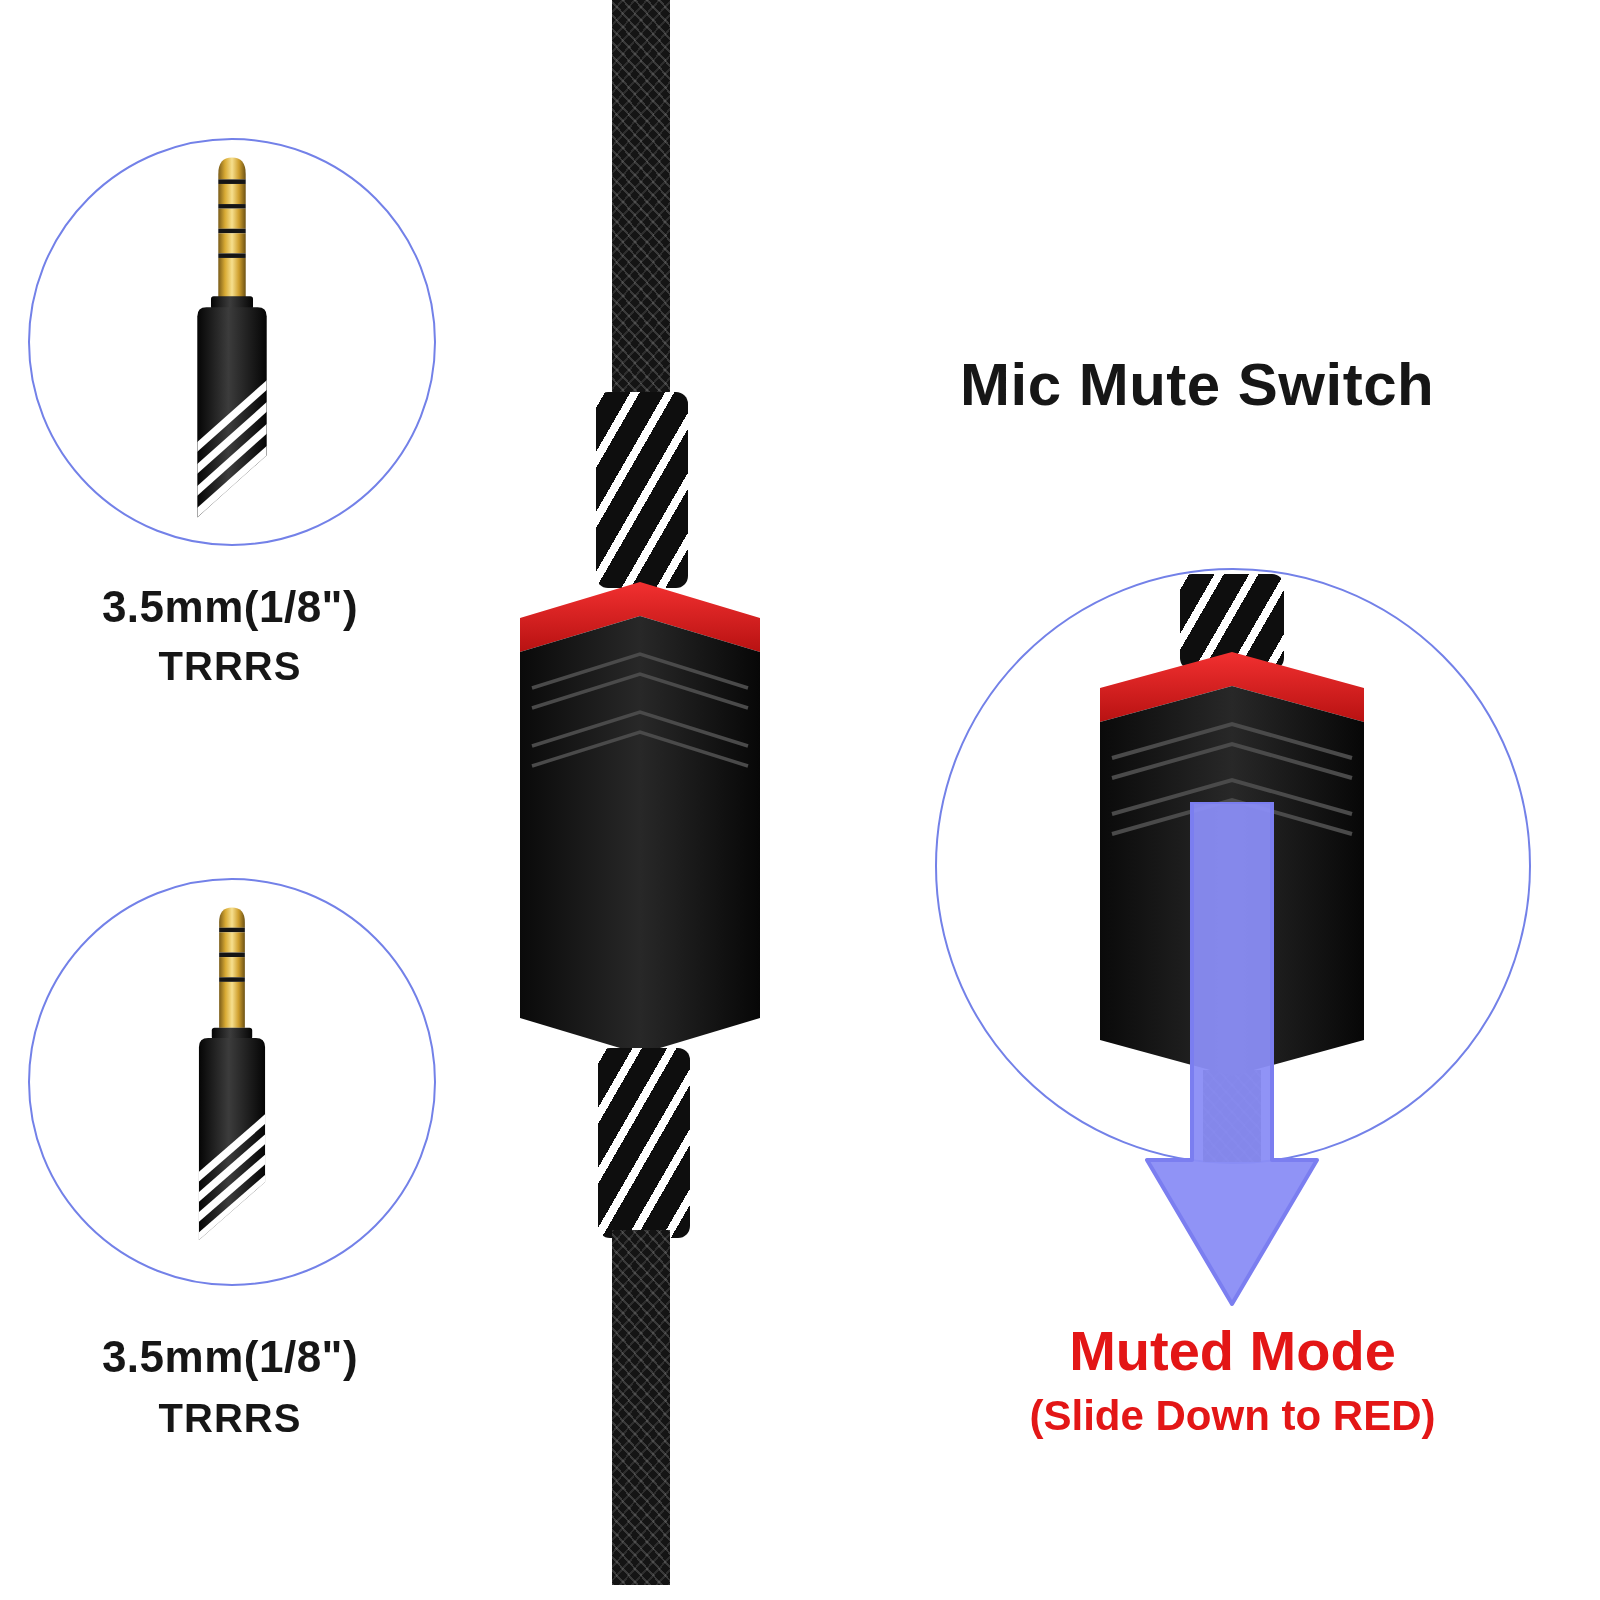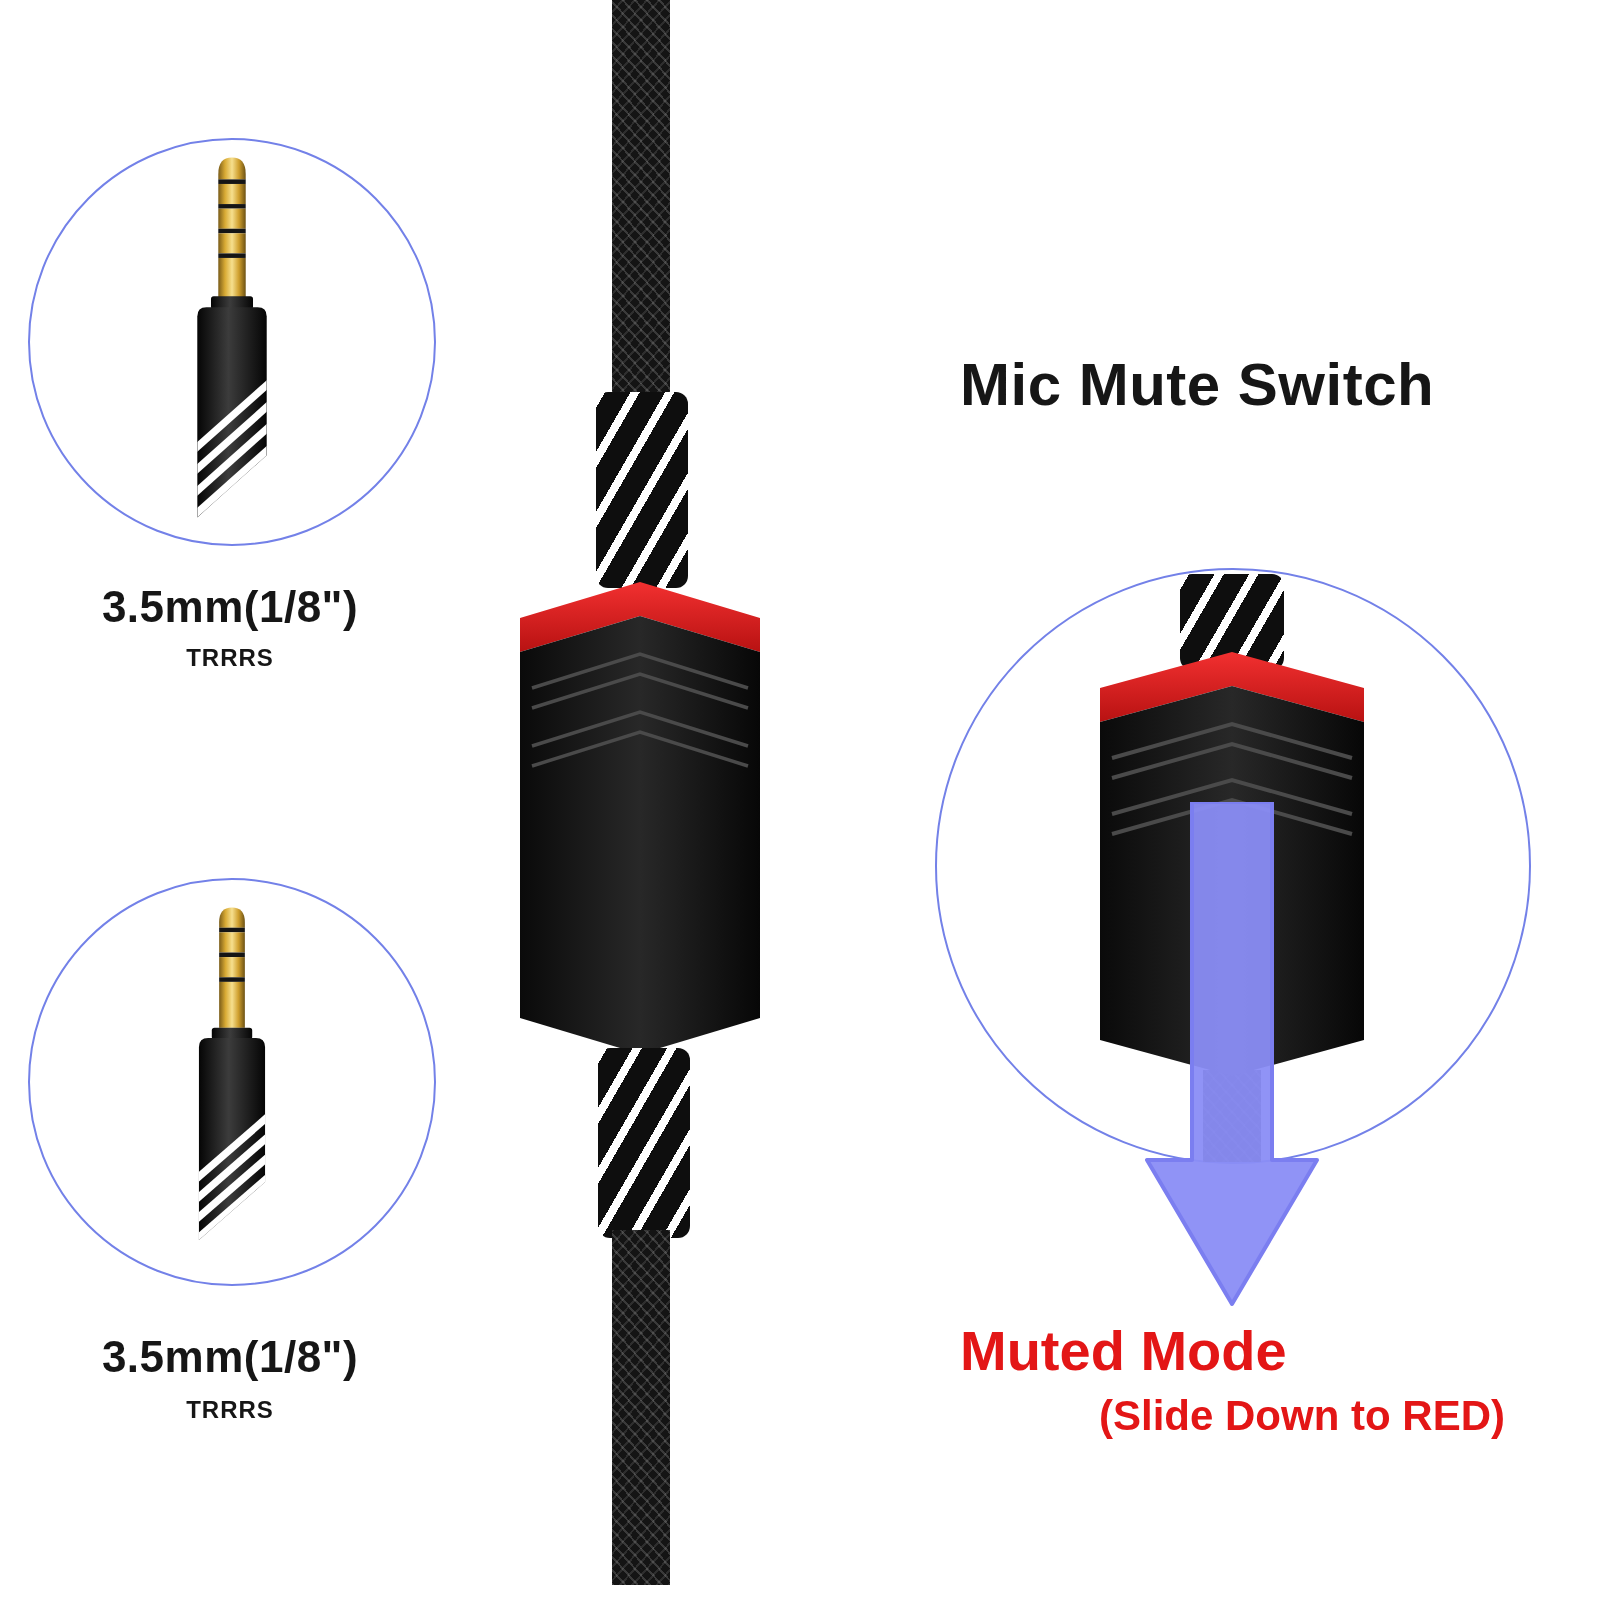--- a/index.html
+++ b/index.html
@@ -9,21 +9,21 @@
   }
   .circle{
     position:absolute;border:2px solid #7381e8;border-radius:50%;
     display:flex;align-items:center;justify-content:center;background:#fff;
   }
   .top-circle{left:28px;top:138px;width:404px;height:404px;}
   .bottom-circle{left:28px;top:878px;width:404px;height:404px;}
   .zoom-circle{left:935px;top:568px;width:592px;height:592px;background:transparent;}
   .label-col{position:absolute;left:0;width:460px;text-align:center;color:#161616;}
   .plug-size{font-size:44px;font-weight:700;letter-spacing:.5px;}
-  .plug-type{font-size:24px;font-weight:700;letter-spacing:1px;}
+  .plug-type{font-size:40px;font-weight:700;letter-spacing:1px;}
   .top-size{top:582px;}
   .top-type{top:644px;}
   .bottom-size{top:1332px;}
   .bottom-type{top:1396px;}
   .braid{
     position:absolute;background-color:#141414;
     background-image:
       repeating-linear-gradient(48deg, rgba(255,255,255,0.16) 0 2px, transparent 2px 9px),
       repeating-linear-gradient(-48deg, rgba(255,255,255,0.11) 0 2px, transparent 2px 9px);
   }
@@ -36,25 +36,25 @@
   }
   .spiral-top{left:596px;top:392px;width:92px;height:196px;}
   .spiral-bottom{left:598px;top:1048px;width:92px;height:190px;}
   .zoom-spiral{left:1180px;top:574px;width:104px;height:96px;}
   .abs{position:absolute;}
   .section-title{
     position:absolute;left:960px;top:350px;width:560px;
     font-size:60px;font-weight:800;color:#161616;letter-spacing:.5px;
   }
   .muted-heading{
-    position:absolute;left:960px;top:1318px;width:545px;
+    position:absolute;left:960px;top:1318px;width:545px;text-align:center;
     font-size:56px;font-weight:800;color:#e31616;
   }
   .muted-note{
-    position:absolute;left:960px;top:1392px;width:545px;text-align:right;
+    position:absolute;left:960px;top:1392px;width:545px;text-align:center;
     font-size:42px;font-weight:800;color:#e31616;
   }
 </style>
 </head>
 <body>
 
 <div class="canvas">
 
   <div class="circle top-circle">
     <svg width="150" height="380" viewBox="0 0 160 416" aria-hidden="true">

